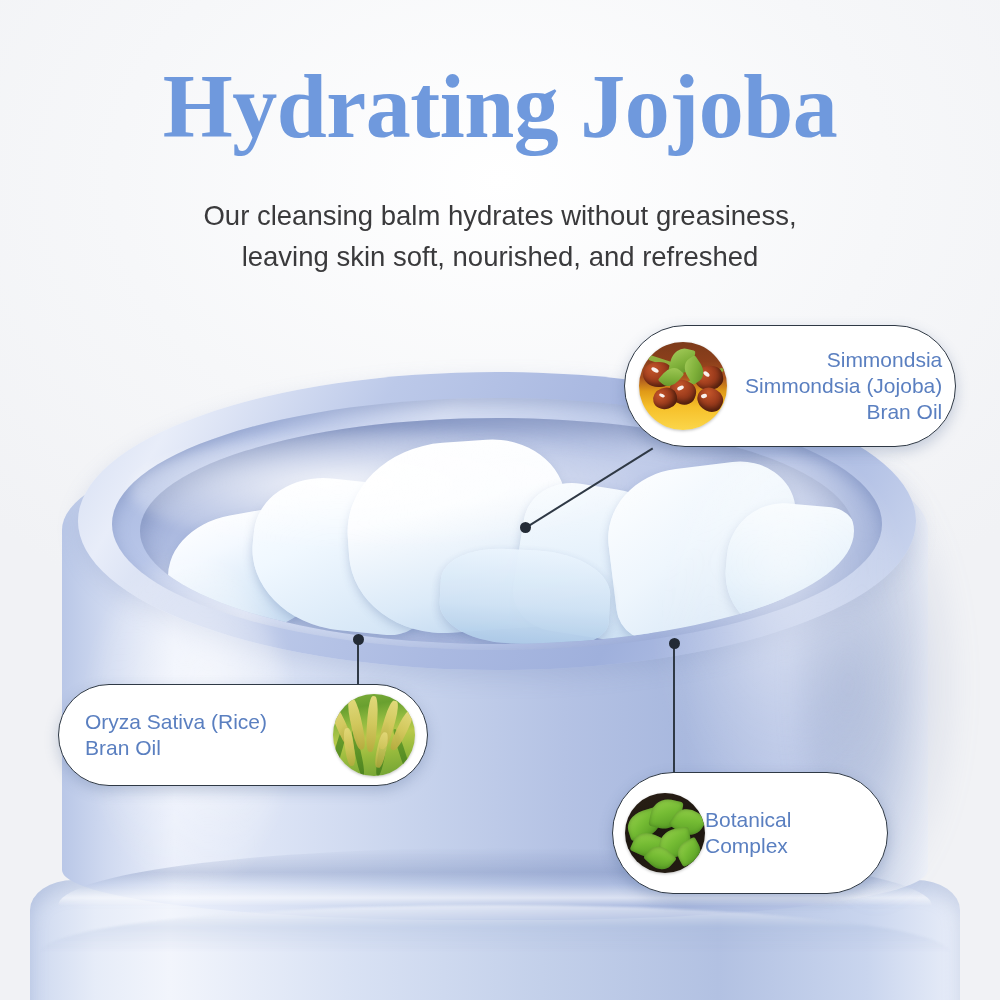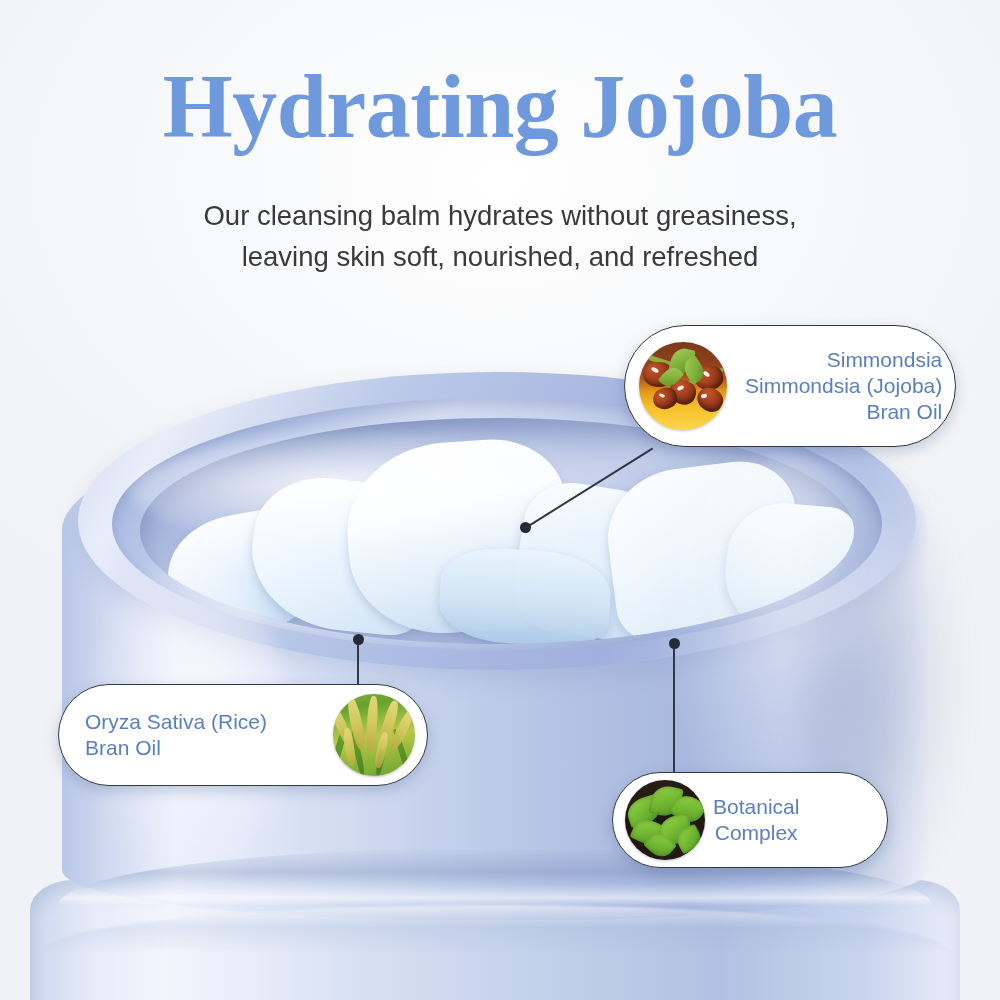--- a/index.html
+++ b/index.html
@@ -314,24 +314,23 @@
     justify-content: space-between;
   }
   #badge-rice .badge-thumb { width: 82px; height: 82px; order: 2; }
   #badge-rice .badge-label { font-size: 21px; order: 1; }
 
   
   #badge-botanical {
     left: 612px;
     top: 772px;
     width: 276px;
-    height: 96px;
+    height: 122px;
     padding: 0 18px 0 12px;
-    gap: 8px;
-    text-align: center;
+    gap: 0;
   }
   #badge-botanical .badge-thumb { width: 80px; height: 80px; }
   #badge-botanical .badge-label { font-size: 21px; }
 
   
   .thumb-jojoba {
     position: absolute; inset: 0;
     background:
       radial-gradient(circle at 28% 72%, rgba(255,214,60,0.0) 0 38%, rgba(0,0,0,0) 39%),
       linear-gradient(180deg,

